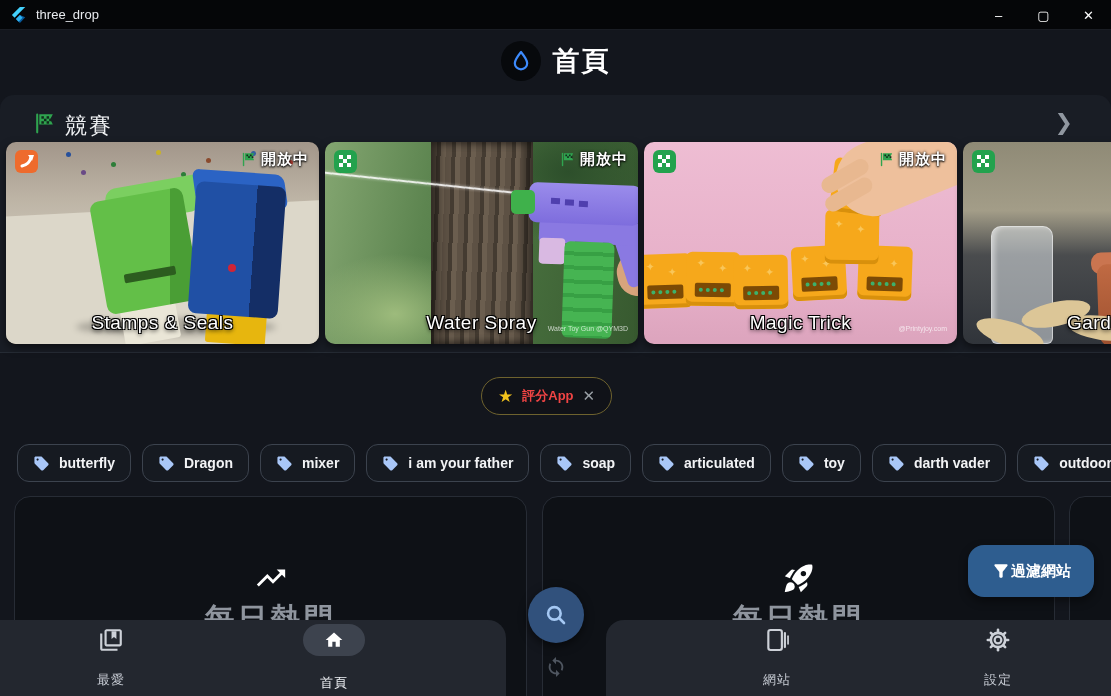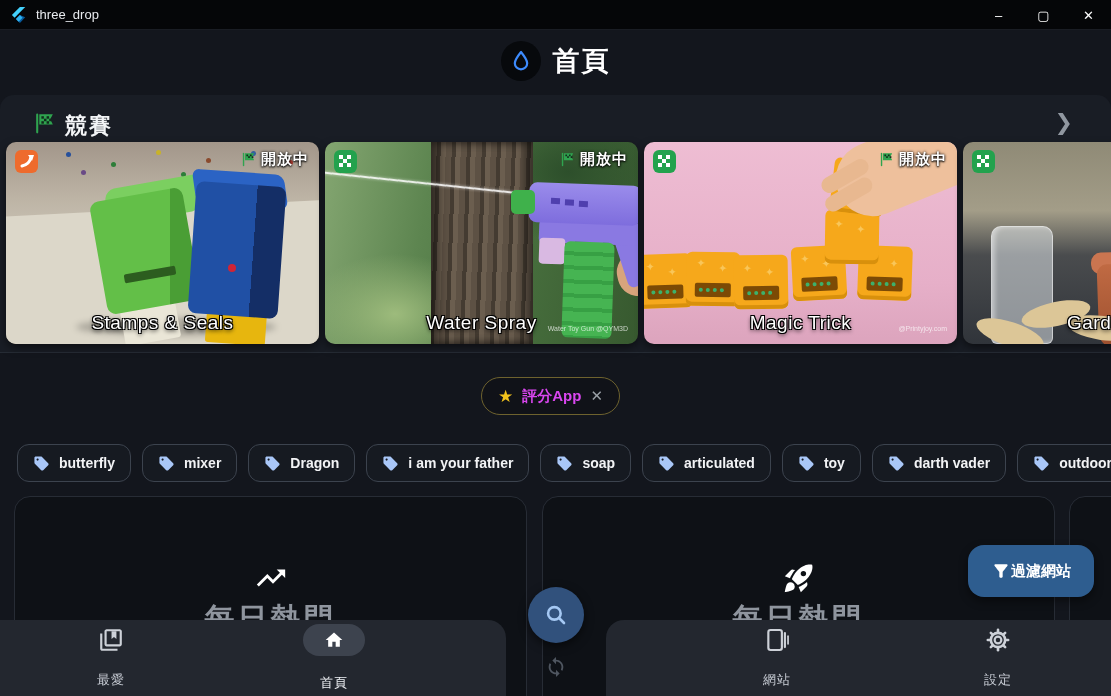--- a/index.html
+++ b/index.html
@@ -21,21 +21,21 @@
     display:flex; align-items:center; justify-content:center; gap:12px; }
   .drop-badge { width:40px; height:40px; border-radius:50%; background:#07090c;
     display:flex; align-items:center; justify-content:center; }
   .page-title { color:#ffffff; font-size:27px; font-weight:bold; letter-spacing:2px; }
 
   
   .surface { position:absolute; left:0; top:95px; width:1111px; height:258px;
     background:#191d25; border-radius:14px 14px 0 0; border-bottom:1px solid #262c35; }
   .section-head { position:absolute; left:0; top:8px; width:1111px; height:42px; }
   .sec-flag { position:absolute; left:32px; top:8px; }
-  .sec-title { position:absolute; left:65px; top:8px; color:#f2f4f6; font-size:22px; font-weight:bold; letter-spacing:2px; }
+  .sec-title { position:absolute; left:65px; top:8px; color:#f2f4f6; font-size:22px; font-weight:normal; letter-spacing:2px; }
   .sec-chevron { position:absolute; right:38px; top:7px; color:#9097a0; font-size:22px; font-weight:bold; cursor:pointer; }
 
   .carousel { position:absolute; left:0; top:47px; width:1111px; height:211px; }
   .comp-card { position:absolute; top:0; width:313px; height:202px; border-radius:10px;
     overflow:hidden; box-shadow:0 4px 9px rgba(0,0,0,.5); cursor:pointer; background:#222; }
   .card-art { position:absolute; inset:0; }
   .src-badge { position:absolute; left:9px; top:8px; width:23px; height:23px; border-radius:6px; z-index:3; }
   .src-orange { background:#ee6b2d; }
   .src-green { background:#23a24d; }
   .status-badge { position:absolute; right:10px; top:8px; z-index:3; display:flex; align-items:center; gap:4px; }
@@ -106,21 +106,21 @@
   .c4-pot { position:absolute; left:135px; top:120px; width:152px; height:84px;
     background:linear-gradient(180deg,#c06a43,#9c4f2e); border-radius:10px 10px 16px 16px; transform:rotate(-2deg); }
   .c4-rim { position:absolute; left:128px; top:108px; width:166px; height:22px; background:#ca7550; border-radius:10px; transform:rotate(-2deg); }
   .c4-shaving { position:absolute; width:70px; height:24px; border-radius:50%; background:#dcc697; }
 
   
   .rate-pill { position:absolute; left:481px; top:377px; height:38px; padding:0 16px;
     border:1px solid #6e622e; border-radius:19px; display:flex; align-items:center; gap:9px;
     background:rgba(0,0,0,.15); cursor:pointer; }
   .rate-star { color:#f2c31c; font-size:17px; }
-  .rate-label { color:#d946ef; font-size:15px; font-weight:bold; }
+  .rate-label { color:#ef4444; font-size:13px; font-weight:bold; }
   .rate-close { color:#9aa0a6; font-size:15px; font-weight:bold; cursor:pointer; }
 
   
   .chips { position:absolute; left:17px; top:444px; height:38px; display:flex; gap:11px; }
   .chip { flex:0 0 auto; height:38px; padding:0 15px; border:1px solid #3c434e; border-radius:12px;
     background:#161a21; display:flex; align-items:center; gap:9px; cursor:pointer; }
   .chip span { color:#f2f3f5; font-size:14px; font-weight:bold; white-space:nowrap; }
 
   
   .panel { position:absolute; top:496px; width:513px; height:220px; background:#0e1116;
@@ -385,27 +385,27 @@
     <div class="chip">
       <svg width="17" height="17" viewBox="0 0 24 24">
           <path d="M21.4 11.6l-9-9c-.36-.36-.86-.58-1.4-.58H4c-1.1 0-2 .9-2 2v7c0 .55.22 1.05.59 1.42l9 9c.36.36.86.58 1.41.58.55 0 1.05-.22 1.41-.59l7-7c.37-.36.59-.86.59-1.41 0-.55-.23-1.06-.59-1.42zM6.5 8C5.67 8 5 7.33 5 6.5S5.67 5 6.5 5 8 5.67 8 6.5 7.33 8 6.5 8z" fill="#a9c7f8"></path>
         </svg>
       <span>butterfly</span>
     </div>
     <div class="chip">
       <svg width="17" height="17" viewBox="0 0 24 24">
           <path d="M21.4 11.6l-9-9c-.36-.36-.86-.58-1.4-.58H4c-1.1 0-2 .9-2 2v7c0 .55.22 1.05.59 1.42l9 9c.36.36.86.58 1.41.58.55 0 1.05-.22 1.41-.59l7-7c.37-.36.59-.86.59-1.41 0-.55-.23-1.06-.59-1.42zM6.5 8C5.67 8 5 7.33 5 6.5S5.67 5 6.5 5 8 5.67 8 6.5 7.33 8 6.5 8z" fill="#a9c7f8"></path>
         </svg>
+      <span>Dragon</span>
+    </div>
+    <div class="chip">
+      <svg width="17" height="17" viewBox="0 0 24 24">
+          <path d="M21.4 11.6l-9-9c-.36-.36-.86-.58-1.4-.58H4c-1.1 0-2 .9-2 2v7c0 .55.22 1.05.59 1.42l9 9c.36.36.86.58 1.41.58.55 0 1.05-.22 1.41-.59l7-7c.37-.36.59-.86.59-1.41 0-.55-.23-1.06-.59-1.42zM6.5 8C5.67 8 5 7.33 5 6.5S5.67 5 6.5 5 8 5.67 8 6.5 7.33 8 6.5 8z" fill="#a9c7f8"></path>
+        </svg>
       <span>mixer</span>
-    </div>
-    <div class="chip">
-      <svg width="17" height="17" viewBox="0 0 24 24">
-          <path d="M21.4 11.6l-9-9c-.36-.36-.86-.58-1.4-.58H4c-1.1 0-2 .9-2 2v7c0 .55.22 1.05.59 1.42l9 9c.36.36.86.58 1.41.58.55 0 1.05-.22 1.41-.59l7-7c.37-.36.59-.86.59-1.41 0-.55-.23-1.06-.59-1.42zM6.5 8C5.67 8 5 7.33 5 6.5S5.67 5 6.5 5 8 5.67 8 6.5 7.33 8 6.5 8z" fill="#a9c7f8"></path>
-        </svg>
-      <span>Dragon</span>
     </div>
     <div class="chip">
       <svg width="17" height="17" viewBox="0 0 24 24">
           <path d="M21.4 11.6l-9-9c-.36-.36-.86-.58-1.4-.58H4c-1.1 0-2 .9-2 2v7c0 .55.22 1.05.59 1.42l9 9c.36.36.86.58 1.41.58.55 0 1.05-.22 1.41-.59l7-7c.37-.36.59-.86.59-1.41 0-.55-.23-1.06-.59-1.42zM6.5 8C5.67 8 5 7.33 5 6.5S5.67 5 6.5 5 8 5.67 8 6.5 7.33 8 6.5 8z" fill="#a9c7f8"></path>
         </svg>
       <span>i am your father</span>
     </div>
     <div class="chip">
       <svg width="17" height="17" viewBox="0 0 24 24">
           <path d="M21.4 11.6l-9-9c-.36-.36-.86-.58-1.4-.58H4c-1.1 0-2 .9-2 2v7c0 .55.22 1.05.59 1.42l9 9c.36.36.86.58 1.41.58.55 0 1.05-.22 1.41-.59l7-7c.37-.36.59-.86.59-1.41 0-.55-.23-1.06-.59-1.42zM6.5 8C5.67 8 5 7.33 5 6.5S5.67 5 6.5 5 8 5.67 8 6.5 7.33 8 6.5 8z" fill="#a9c7f8"></path>

